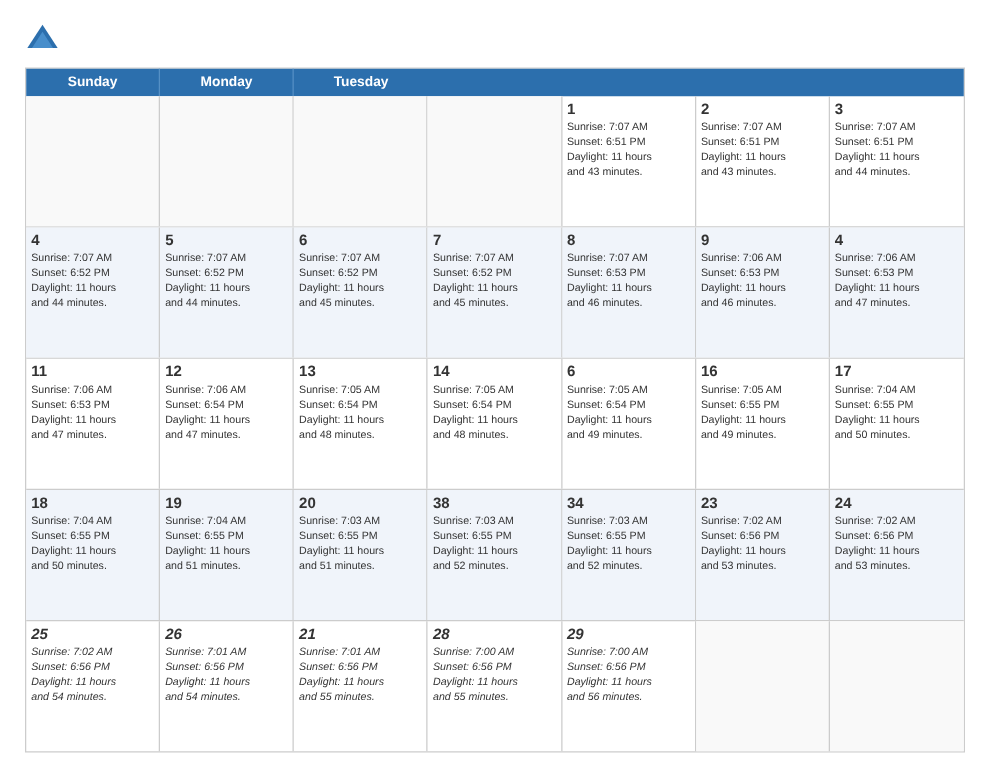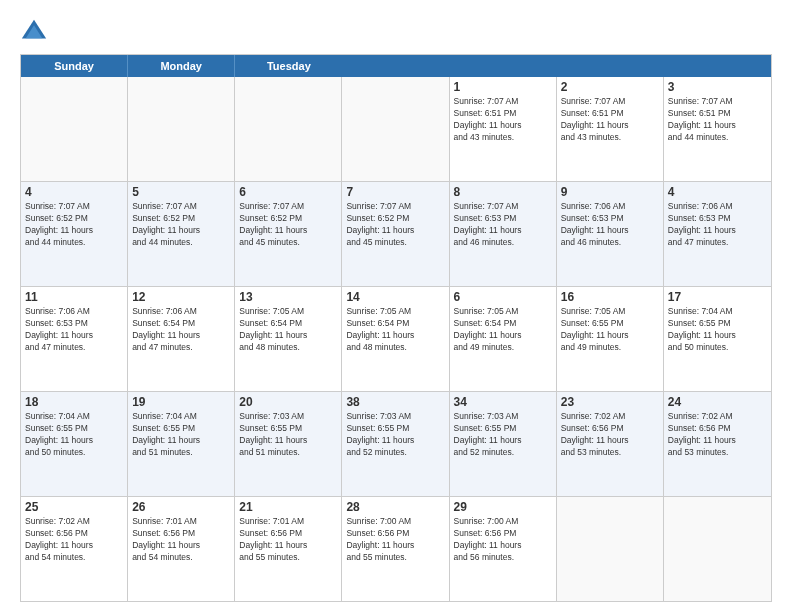--- a/index.html
+++ b/index.html
@@ -85,21 +85,21 @@
       flex: 1;
       display: flex;
       flex-direction: column;
     }
     .cal-row {
       display: grid;
       grid-template-columns: repeat(7, 1fr);
       flex: 1;
       border-bottom: 1px solid #ccc;
     }
-    .cal-row:last-child { border-bottom: none; }
+    .cal-row:last-child { border-bottom: none; font-style: italic; }
     .cal-cell {
       border-right: 1px solid #ccc;
       padding: 3px 4px;
       font-size: 9px;
       color: #333;
       vertical-align: top;
       min-height: 80px;
     }
     .cal-cell:last-child { border-right: none; }
     .cal-cell.empty { background: #f9f9f9; }

